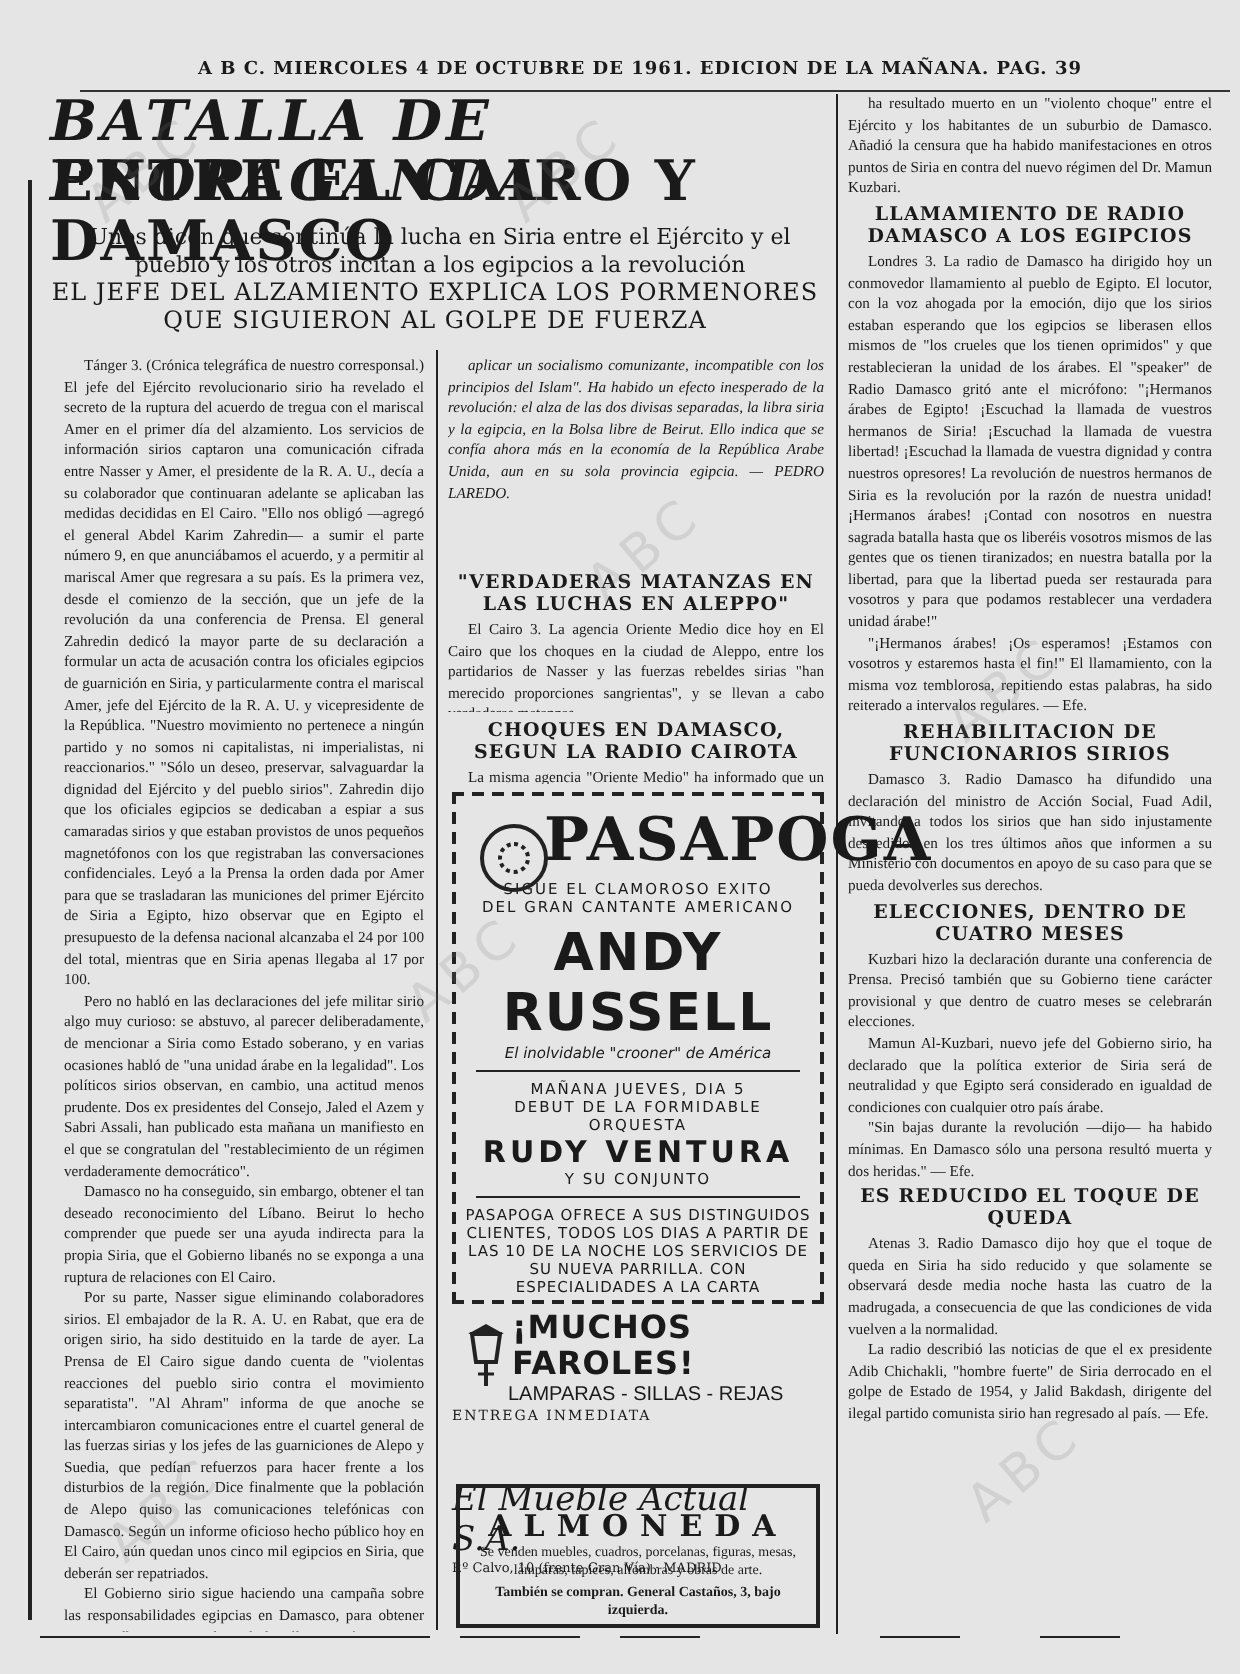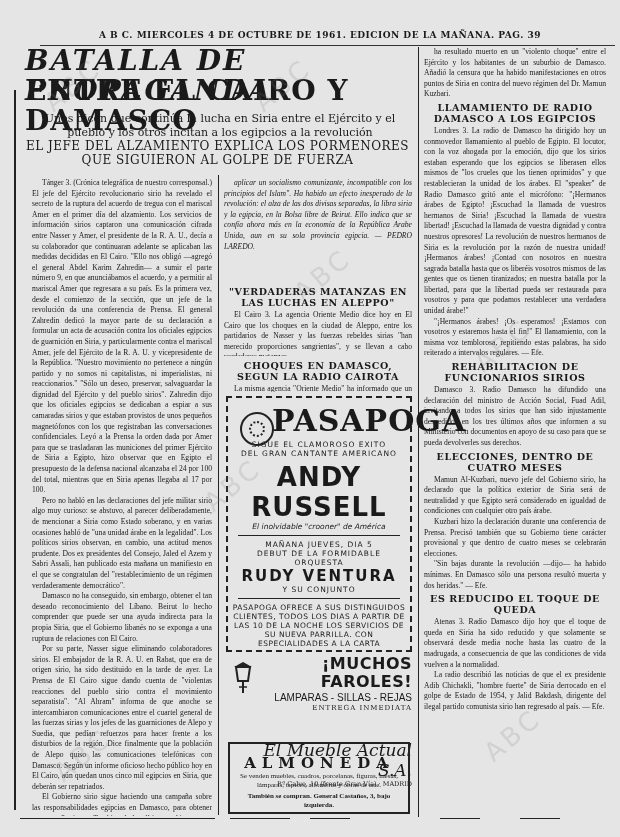--- a/index.html
+++ b/index.html
@@ -22,21 +22,21 @@
   .center-sec p{margin:0;text-indent:10px;}
   .ad{position:absolute;border:2px dashed #222;box-sizing:border-box;text-align:center;font-family:"DejaVu Sans",sans-serif;}
   .ad-pasapoga{left:226px;top:396px;width:186px;height:256px;padding:4px;}
   .pas-logo{position:absolute;left:12px;top:14px;width:30px;height:30px;border:2px solid #222;border-radius:50%;}
   .pas-logo:after{content:"";position:absolute;left:7px;top:7px;width:12px;height:12px;border:2px dotted #222;border-radius:50%;}
   .pas-title{margin-left:40px;font-size:30px;font-weight:bold;letter-spacing:1px;font-family:"DejaVu Serif",serif;line-height:38px;}
   .ad small,.ad .sm{display:block;font-size:7.5px;line-height:9px;letter-spacing:1px;}
   .pas-andy{font-size:26px;font-weight:bold;letter-spacing:1px;line-height:30px;margin-top:4px;}
   .pas-rule{border-top:1px solid #222;margin:4px 6px;}
   .pas-rudy{font-size:15px;font-weight:bold;letter-spacing:2px;line-height:18px;}
-  .ad-farol{position:absolute;left:226px;top:655px;width:186px;height:82px;text-align:right;}
+  .ad-farol{position:absolute;left:226px;top:655px;width:186px;height:82px;text-align:left;}
   .farol-title{margin-left:30px;font-size:16px;font-weight:bold;letter-spacing:0.5px;line-height:18px;font-family:"DejaVu Sans",sans-serif;}
   .farol-items{margin-left:28px;font-size:10px;line-height:13px;font-family:Liberation Sans, sans-serif;}
   .farol-sub{font-size:7px;letter-spacing:1px;line-height:9px;font-family:"DejaVu Serif",serif;}
   .farol-script{font-size:17px;font-style:italic;font-family:"DejaVu Serif",serif;line-height:20px;margin-top:27px;}
   .farol-addr{font-size:6.5px;line-height:8px;font-family:"DejaVu Serif",serif;}
   .lamp-icon{position:absolute;left:6px;top:6px;width:22px;height:34px;}
   .ad-almoneda{left:228px;top:742px;width:182px;height:72px;border:2px solid #222;padding:11px 4px;}
   .alm-title{font-size:15px;font-weight:bold;letter-spacing:6px;line-height:17px;font-family:"DejaVu Serif",serif;}
   .alm-text{font-size:7px;line-height:9px;font-family:"Liberation Serif",serif;}
   .bottom-rule{position:absolute;top:818px;border-top:1px solid #222;}
@@ -122,22 +122,22 @@
     <p>ha resultado muerto en un "violento choque" entre el Ejército y los habitantes de un suburbio de Damasco. Añadió la censura que ha habido manifestaciones en otros puntos de Siria en contra del nuevo régimen del Dr. Mamun Kuzbari.</p>
 
     <div class="sechead">LLAMAMIENTO DE RADIO DAMASCO A LOS EGIPCIOS</div>
     <p>Londres 3. La radio de Damasco ha dirigido hoy un conmovedor llamamiento al pueblo de Egipto. El locutor, con la voz ahogada por la emoción, dijo que los sirios estaban esperando que los egipcios se liberasen ellos mismos de "los crueles que los tienen oprimidos" y que restablecieran la unidad de los árabes. El "speaker" de Radio Damasco gritó ante el micrófono: "¡Hermanos árabes de Egipto! ¡Escuchad la llamada de vuestros hermanos de Siria! ¡Escuchad la llamada de vuestra libertad! ¡Escuchad la llamada de vuestra dignidad y contra nuestros opresores! La revolución de nuestros hermanos de Siria es la revolución por la razón de nuestra unidad! ¡Hermanos árabes! ¡Contad con nosotros en nuestra sagrada batalla hasta que os liberéis vosotros mismos de las gentes que os tienen tiranizados; en nuestra batalla por la libertad, para que la libertad pueda ser restaurada para vosotros y para que podamos restablecer una verdadera unidad árabe!"</p>
     <p>"¡Hermanos árabes! ¡Os esperamos! ¡Estamos con vosotros y estaremos hasta el fin!" El llamamiento, con la misma voz temblorosa, repitiendo estas palabras, ha sido reiterado a intervalos regulares. — Efe.</p>
 
     <div class="sechead">REHABILITACION DE FUNCIONARIOS SIRIOS</div>
     <p>Damasco 3. Radio Damasco ha difundido una declaración del ministro de Acción Social, Fuad Adil, invitando a todos los sirios que han sido injustamente despedidos en los tres últimos años que informen a su Ministerio con documentos en apoyo de su caso para que se pueda devolverles sus derechos.</p>
 
     <div class="sechead">ELECCIONES, DENTRO DE CUATRO MESES</div>
+    <p>Kuzbari hizo la declaración durante una conferencia de Prensa. Precisó también que su Gobierno tiene carácter provisional y que dentro de cuatro meses se celebrarán elecciones.</p>
     <p>Mamun Al-Kuzbari, nuevo jefe del Gobierno sirio, ha declarado que la política exterior de Siria será de neutralidad y que Egipto será considerado en igualdad de condiciones con cualquier otro país árabe.</p>
-    <p>Kuzbari hizo la declaración durante una conferencia de Prensa. Precisó también que su Gobierno tiene carácter provisional y que dentro de cuatro meses se celebrarán elecciones.</p>
     <p>"Sin bajas durante la revolución —dijo— ha habido mínimas. En Damasco sólo una persona resultó muerta y dos heridas." — Efe.</p>
 
     <div class="sechead">ES REDUCIDO EL TOQUE DE QUEDA</div>
     <p>Atenas 3. Radio Damasco dijo hoy que el toque de queda en Siria ha sido reducido y que solamente se observará desde media noche hasta las cuatro de la madrugada, a consecuencia de que las condiciones de vida vuelven a la normalidad.</p>
     <p>La radio describió las noticias de que el ex presidente Adib Chichakli, "hombre fuerte" de Siria derrocado en el golpe de Estado de 1954, y Jalid Bakdash, dirigente del ilegal partido comunista sirio han regresado al país. — Efe.</p>
   </div>
 
   <div class="bottom-rule" style="left:20px;width:195px;"></div>
   <div class="bottom-rule" style="left:230px;width:60px;"></div>
   <div class="bottom-rule" style="left:310px;width:40px;"></div>

